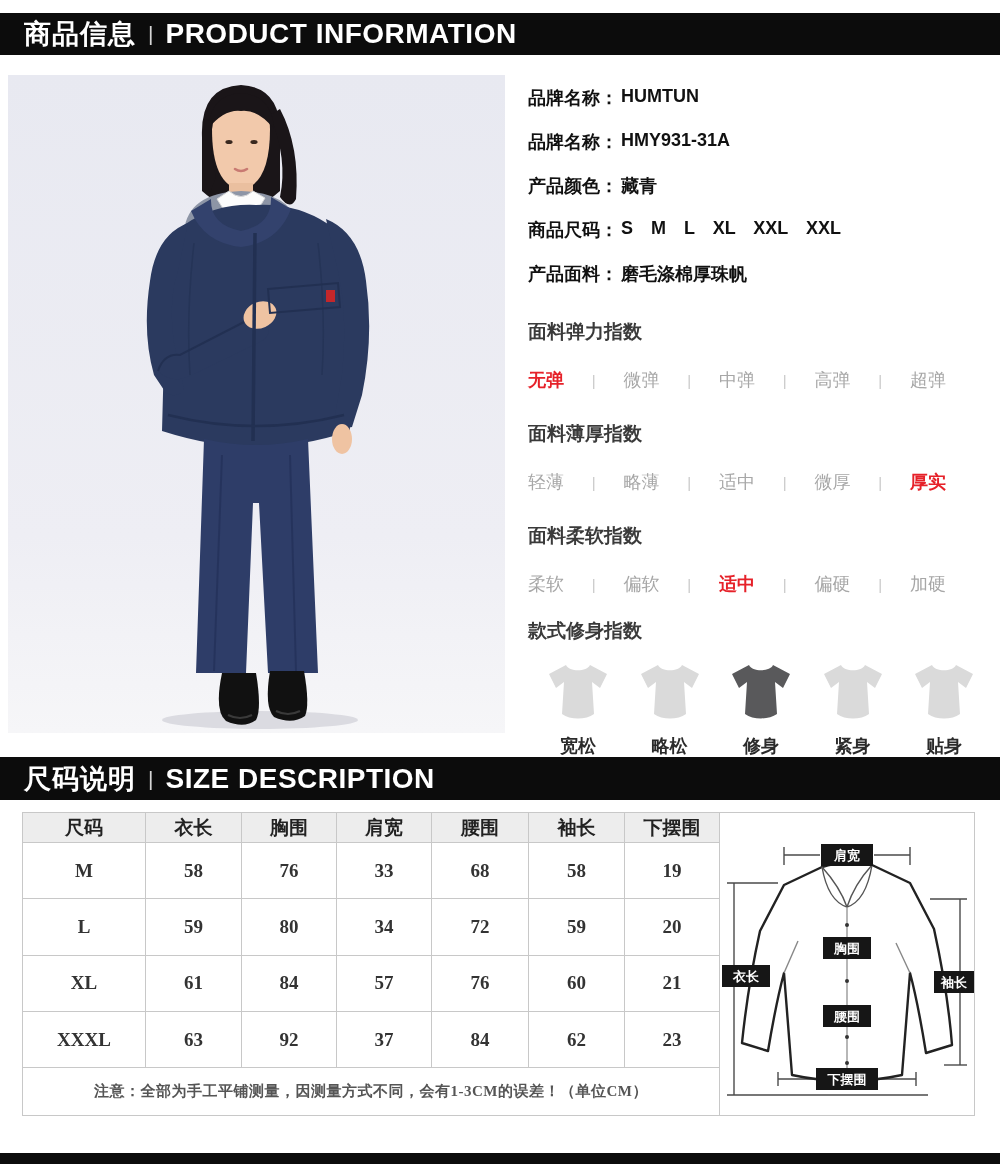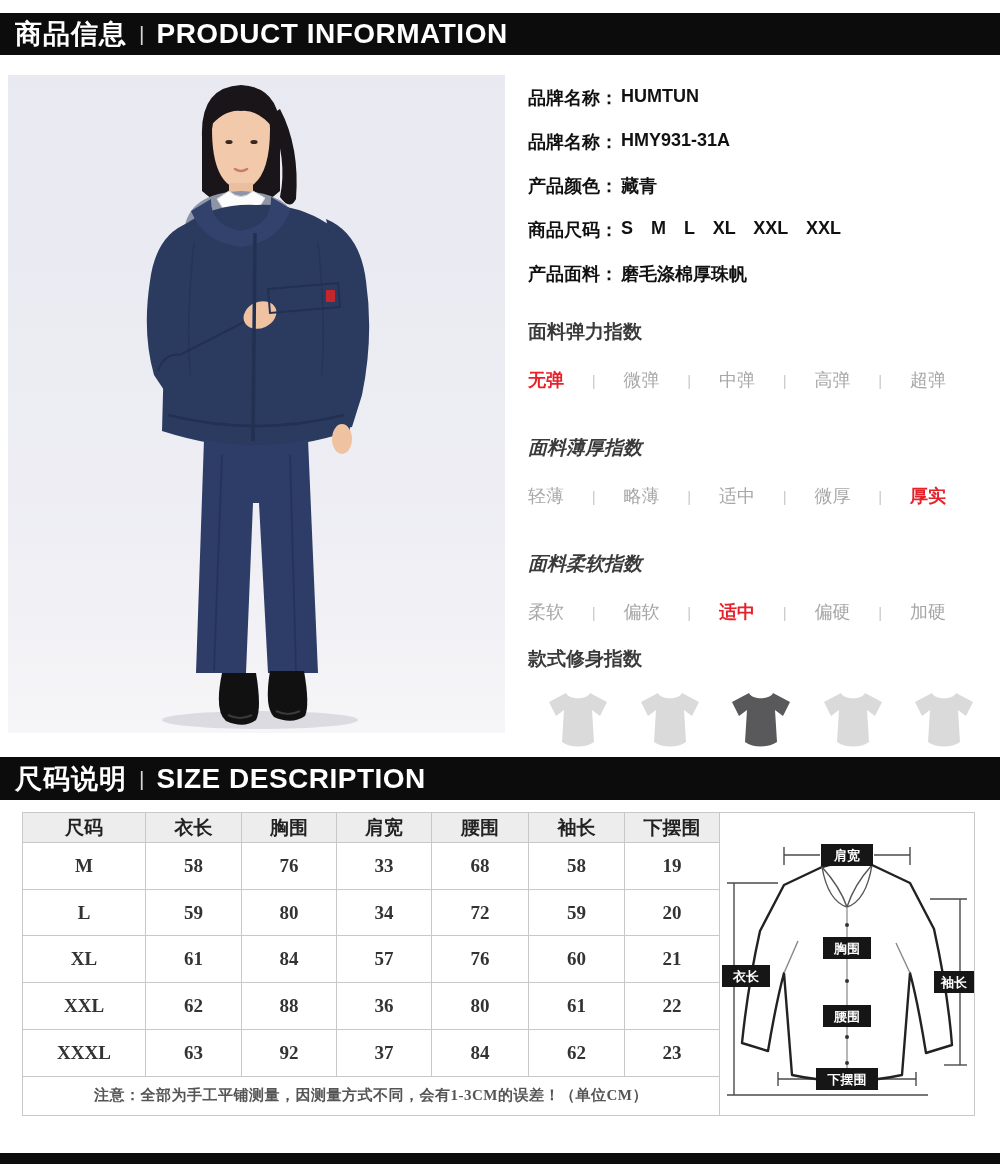--- a/index.html
+++ b/index.html
@@ -4,40 +4,40 @@
 <style>
   * { margin:0; padding:0; box-sizing:border-box; }
   html,body { background:#fff; }
   body {
     position:relative; width:1000px; height:1164px; overflow:hidden;
     font-family:"Liberation Sans","DejaVu Sans",sans-serif; color:#1a1a1a;
   }
   
   .bar {
     position:absolute; left:0; width:1000px; height:42px; background:#0c0c0c;
-    color:#fff; display:flex; align-items:center; padding-left:15px;
+    color:#fff; display:flex; align-items:center; padding-left:24px;
   }
   #bar1 { top:13px; }
   #bar2 { top:757px; height:43px; }
   .bar .zh { font-size:27px; font-weight:bold; letter-spacing:1px; }
   .bar .pipe { font-size:21px; color:#d6d6d6; margin:0 12px; font-weight:normal; }
   .bar .en { font-size:28px; font-weight:bold; letter-spacing:.5px; }
 
   
   .photo { position:absolute; left:8px; top:75px; width:497px; height:658px; }
   .photo svg { display:block; }
 
   
   .details { position:absolute; left:528px; top:86px; width:462px; }
   .field { height:44px; display:flex; align-items:flex-start; font-size:18px; }
   .field .lbl { font-weight:bold; color:#111; white-space:nowrap; }
   .field .val { font-weight:600; color:#111; margin-left:3px; white-space:nowrap; }
   .field .val.sizes { word-spacing:13px; }
   .idx-title { margin-top:13px; font-size:19px; font-weight:bold; color:#3a3a3a; }
-  .idx-title.later { margin-top:43px;font-style:italic; }
+  .idx-title.later { margin-top:29px; }
   .opts {
     margin-top:23px; width:418px; display:flex; align-items:center;
     justify-content:space-between; font-size:18px; color:#a7a7a7;
   }
   .opts .opt { white-space:nowrap; }
   .opts .opt.sel { color:#e62129; font-weight:bold; }
   .opts .d { color:#c9c9c9; font-size:15px; }
   .fit-title { margin-top:22px; font-size:19px; font-weight:bold; color:#3a3a3a; }
   .tees { margin-top:18px; margin-left:14px; width:438px; display:flex; justify-content:space-between; }
   .tee { width:72px; display:flex; flex-direction:column; align-items:center; }
@@ -292,29 +292,20 @@
         <td>20</td>
       </tr>
       <tr>
         <td>XL</td>
         <td>61</td>
         <td>84</td>
         <td>57</td>
         <td>76</td>
         <td>60</td>
         <td>21</td>
-      </tr>
-      <tr>
-        <td>XXL</td>
-        <td>62</td>
-        <td>88</td>
-        <td>36</td>
-        <td>80</td>
-        <td>61</td>
-        <td>22</td>
       </tr>
       <tr>
         <td>XXXL</td>
         <td>63</td>
         <td>92</td>
         <td>37</td>
         <td>84</td>
         <td>62</td>
         <td>23</td>
       </tr>

